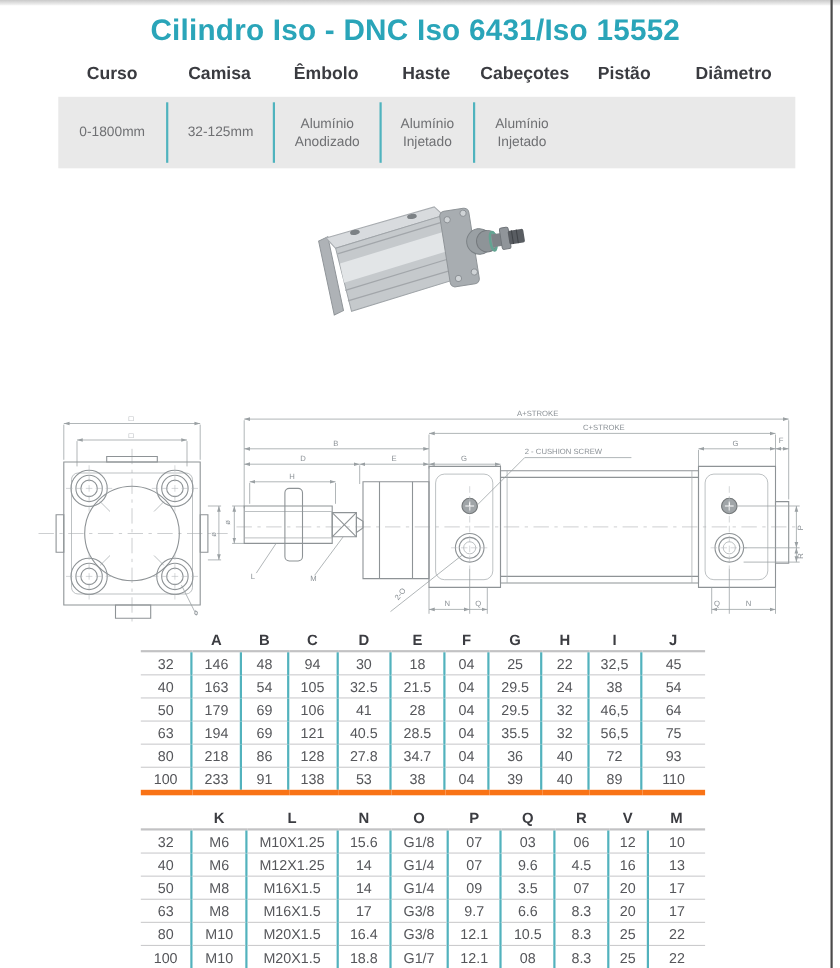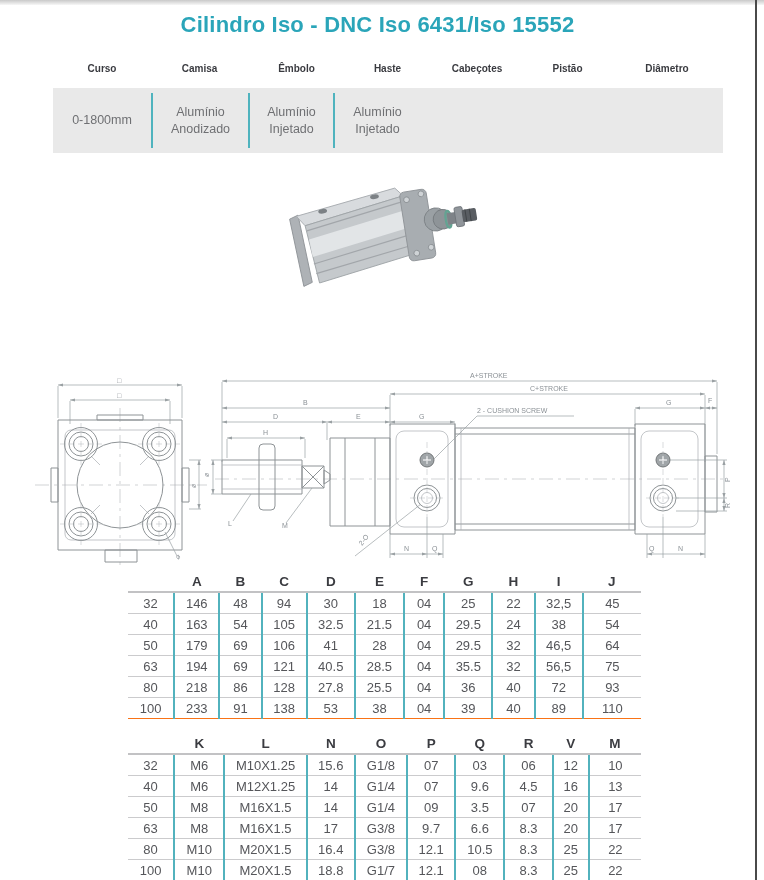--- a/index.html
+++ b/index.html
@@ -2,44 +2,44 @@
 <html><head>
 <meta charset="utf-8">
 <style>
   html,body{margin:0;padding:0;background:#fff;}
   .page{position:relative;width:764px;height:880px;background:#fff;overflow:hidden;
         font-family:"Liberation Sans","DejaVu Sans",sans-serif;}
   .top-edge{position:absolute;left:0;top:0;width:764px;height:5px;
         background:linear-gradient(#c9c9c9,#f7f7f7);}
   .right-edge{position:absolute;left:755px;top:0;width:2px;height:880px;background:#4a4a4a;}
   .title{position:absolute;left:0;width:755px;text-align:center;
-        color:#2aa5b9;font-size:22px;font-weight:bold;letter-spacing:0.2px;}
+        color:#2aa5b9;font-size:27px;font-weight:bold;letter-spacing:0.2px;}
   .t1pos{top:12px;} .t2pos{top:332px;}
   
   .spec-head{position:absolute;left:53px;top:57px;width:670px;display:flex;}
   .spec-head .sh{display:flex;align-items:center;justify-content:center;
-        font-size:10px;font-weight:bold;color:#3a3b40;height:22px;}
+        font-size:16px;font-weight:bold;color:#3a3b40;height:22px;}
   .spec-row{position:absolute;left:53px;top:88px;width:670px;height:65px;display:flex;
         background:#e9e9e9;align-items:stretch;}
   .spec-row .sv{display:flex;align-items:center;justify-content:center;text-align:center;
         font-size:12.5px;color:#6f7073;line-height:1.3;white-space:pre-line;
         margin:5px 0;box-sizing:border-box;}
   .spec-row .sv + .sv{border-left:2px solid #4fb3be;}
   
   .photo{position:absolute;left:288px;top:166px;width:196px;height:140px;}
   .draw{position:absolute;left:25px;top:372px;width:726px;height:200px;}
   
   table.dim{position:absolute;border-collapse:collapse;table-layout:fixed;width:513px;
         font-size:13px;color:#55565a;}
   table.dim th{font-weight:bold;color:#3b3c41;font-size:13.5px;height:20px;
         border-bottom:2px solid #c2c2c4;padding:0;}
   table.dim td{text-align:center;height:20px;padding:0;
         border-top:1px solid #cbcbcd;border-left:2px solid #52b2bd;}
   table.dim td:first-child{border-left:none;}
-  table.dim tbody tr:last-child td{border-bottom:1px solid #f97316;}
+  table.dim tbody tr:last-child td{border-bottom:5px solid #f97316;}
   #table1{left:128px;top:571px;}
   #table2{left:128px;top:733px;}
   #table1 th:nth-child(1){width:46px}#table1 th:nth-child(2){width:45px}
   #table1 th:nth-child(3){width:42px}#table1 th:nth-child(4){width:45px}
   #table1 th:nth-child(5){width:48px}#table1 th:nth-child(6){width:49px}
   #table1 th:nth-child(7){width:40px}#table1 th:nth-child(8){width:48px}
   #table1 th:nth-child(9){width:42px}#table1 th:nth-child(10){width:48px}
   #table1 th:nth-child(11){width:58px}
   #table2 th:nth-child(1){width:46px}#table2 th:nth-child(2){width:50px}
   #table2 th:nth-child(3){width:82px}#table2 th:nth-child(4){width:48px}
@@ -70,20 +70,21 @@
     <div class="sh" style="width:97px">Camisa</div>
     <div class="sh" style="width:97px">Êmbolo</div>
     <div class="sh" style="width:85px">Haste</div>
     <div class="sh" style="width:94px">Cabeçotes</div>
     <div class="sh" style="width:87px">Pistão</div>
     <div class="sh" style="width:112px">Diâmetro</div>
   </div>
 
   <div class="spec-row">
     <div class="sv" style="width:98px">0-1800mm</div>
+    <div class="sv" style="width:97px">32-125mm</div>
     <div class="sv" style="width:97px">Alumínio
 Anodizado</div>
     <div class="sv" style="width:85px">Alumínio
 Injetado</div>
     <div class="sv" style="width:87px">Alumínio
 Injetado</div>
   </div>
 
   <svg class="photo" viewBox="0 0 220 140">
     <g transform="rotate(-9 100 70)">
@@ -374,21 +375,21 @@
           <td>32</td>
           <td>56,5</td>
           <td>75</td>
         </tr>
         <tr>
           <td>80</td>
           <td>218</td>
           <td>86</td>
           <td>128</td>
           <td>27.8</td>
-          <td>25.5</td>
+          <td>34.7</td>
           <td>04</td>
           <td>36</td>
           <td>40</td>
           <td>72</td>
           <td>93</td>
         </tr>
         <tr>
           <td>100</td>
           <td>233</td>
           <td>91</td>

